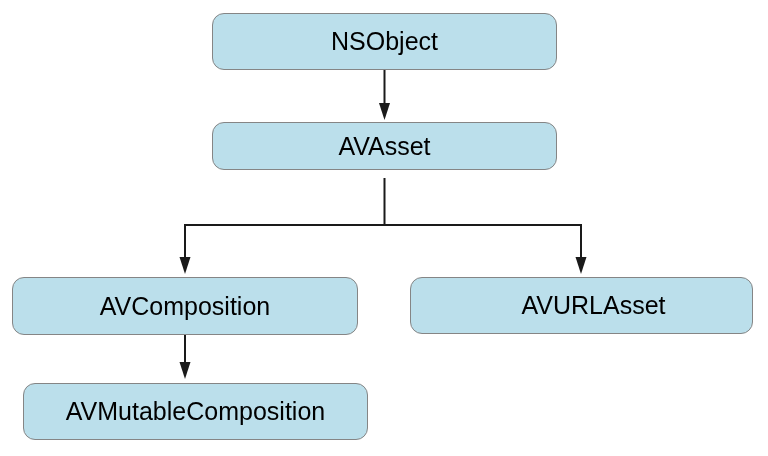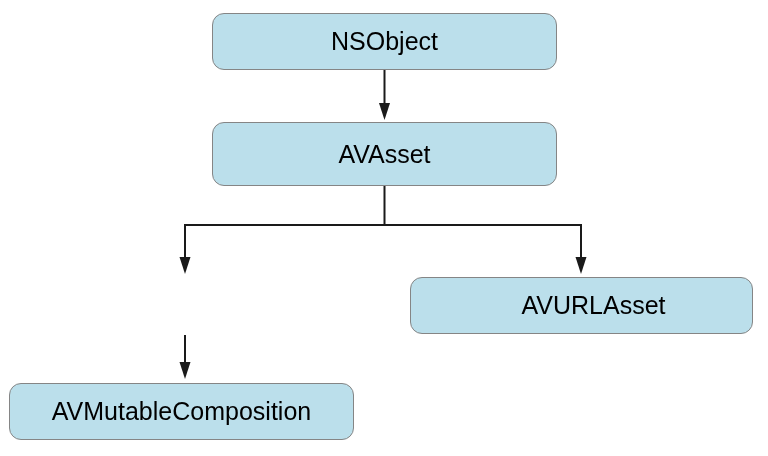--- a/index.html
+++ b/index.html
@@ -33,24 +33,24 @@
     border: 1.5px solid #858585;
     border-radius: 12px;
     display: flex;
     align-items: center;
     justify-content: center;
     font-size: 25px;
     color: #000000;
     white-space: nowrap;
   }
   #node-nsobject            { left: 212px; top: 13px;  width: 345px; height: 57px; }
-  #node-avasset             { left: 212px; top: 122px; width: 345px; height: 64px; }
+  #node-avasset             { left: 212px; top: 122px; width: 345px; height: 48px; }
   #node-avcomposition       { left: 12px;  top: 277px; width: 346px; height: 58px; }
   #node-avurlasset          { left: 410px; top: 277px; width: 343px; height: 57px; padding-left: 24px; }
-  #node-avmutablecomposition{ left: 9px;  top: 383px; width: 345px; height: 57px; }
+  #node-avmutablecomposition{ left: 23px;  top: 383px; width: 345px; height: 57px; }
 </style>
 </head>
 <body>
 
 <div class="diagram">
 
   <svg class="connector-layer" width="768" height="456" viewBox="0 0 768 456" xmlns="http://www.w3.org/2000/svg">
 
     <path class="edge" d="M384.5 71 V103"></path>
     <polygon class="arrowhead" points="384.5,120 379,103 390,103"></polygon>
@@ -64,20 +64,23 @@
   </svg>
 
   <div class="node" id="node-nsobject">
     <span>NSObject</span>
   </div>
 
   <div class="node" id="node-avasset">
     <span>AVAsset</span>
   </div>
 
+  <div class="node" id="node-avcomposition">
+    <span>AVComposition</span>
+  </div>
 
   <div class="node" id="node-avurlasset">
     <span>AVURLAsset</span>
   </div>
 
   <div class="node" id="node-avmutablecomposition">
     <span>AVMutableComposition</span>
   </div>
 
 </div>

